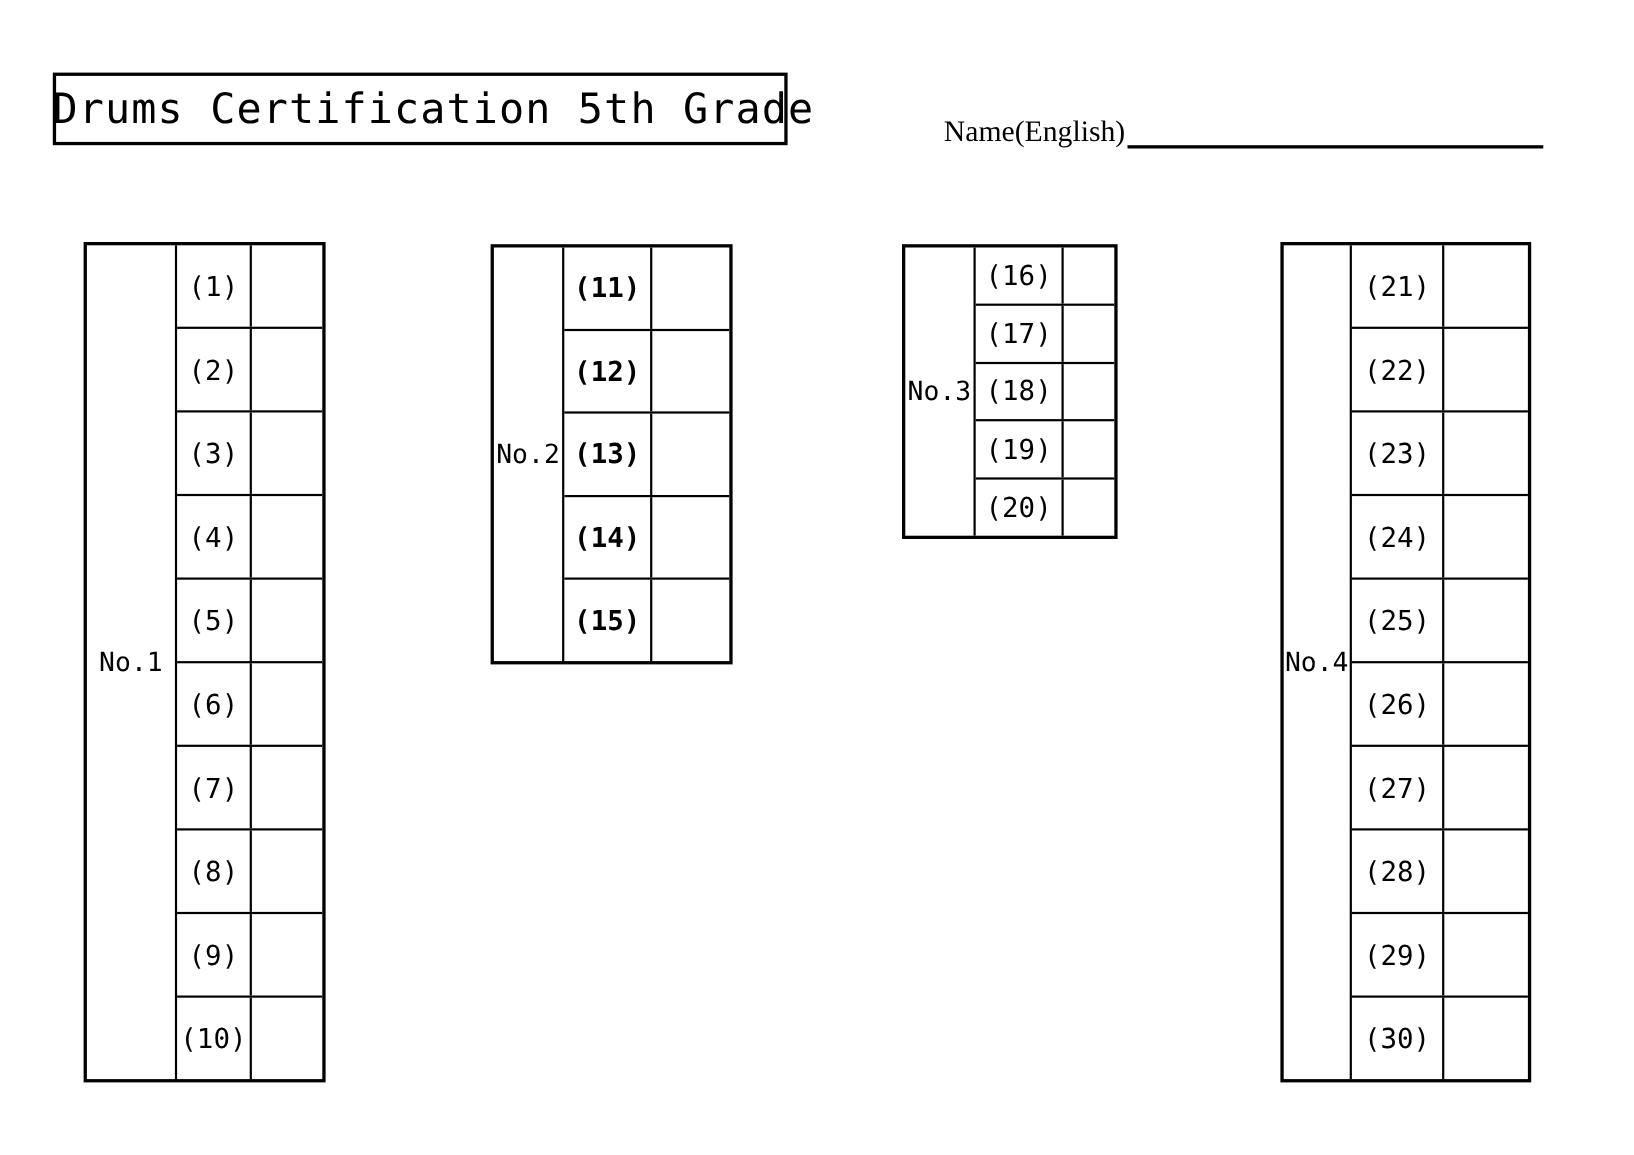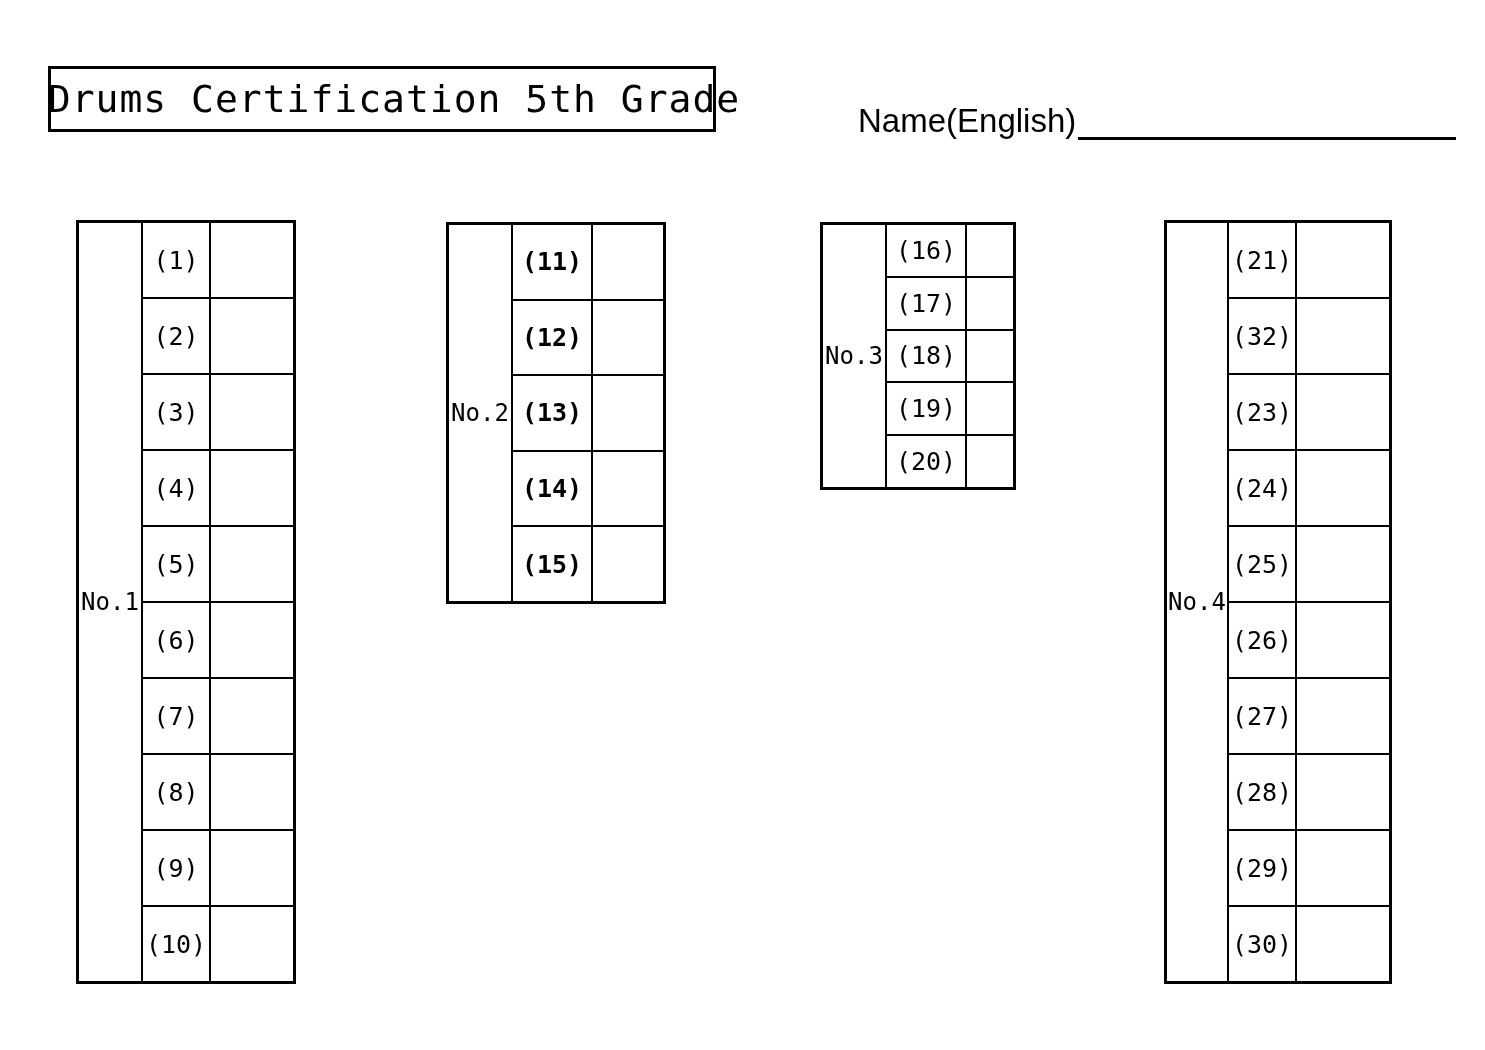--- a/index.html
+++ b/index.html
@@ -39,23 +39,23 @@
 
   
   #name-field {
     position: absolute;
     left: 858px;
     top: 102px;
     display: flex;
     align-items: flex-end;
   }
   #name-label {
-    font-size: 33px;
+    font-size: 27px;
     white-space: nowrap;
-    font-family: Liberation Sans, sans-serif;
+    font-family: Liberation Serif, serif;
   }
   #name-blank {
     width: 378px;
     border-bottom: 3px solid #000;
     height: 30px;
     margin-left: 2px;
   }
 
   
   .block {
@@ -98,34 +98,34 @@
     border-right: 2px solid #000;
     font-family: "DejaVu Sans Mono", monospace;
   }
   .row-answer {
     flex: 1 1 auto;
     box-sizing: border-box;
   }
 
   
   #block-1 { left: 76px;   top: 220px; width: 220px; height: 764px; }
-  #block-1 .block-label { width: 62px; border-radius: 12px; }
+  #block-1 .block-label { width: 80px; border-radius: 12px; }
   #block-1 .row-num { width: 68px; }
 
   #block-2 { left: 446px;  top: 222px; width: 220px; height: 382px; }
   #block-2 .block-label { width: 62px; }
   #block-2 .row-num { width: 80px; font-weight: bold; }
 
   #block-3 { left: 820px;  top: 222px; width: 196px; height: 268px; }
   #block-3 .block-label { width: 62px; }
   #block-3 .row-num { width: 80px; text-align: right; }
 
   #block-4 { left: 1164px; top: 220px; width: 228px; height: 764px; }
   #block-4 .block-label { width: 60px; }
-  #block-4 .row-num { width: 68px; }
+  #block-4 .row-num { width: 84px; }
 </style>
 </head>
 <body>
 
 <div id="title-box">
   <div id="title-text">Drums Certification 5th Grade</div>
 </div>
 
 <div id="name-field">
   <span id="name-label">Name(English)</span>
@@ -231,21 +231,21 @@
 </div>
 
 <div class="block" id="block-4">
   <div class="block-label">No.4</div>
   <div class="rows">
     <div class="row">
       <div class="row-num">(21)</div>
       <div class="row-answer"></div>
     </div>
     <div class="row">
-      <div class="row-num">(32)</div>
+      <div class="row-num">(22)</div>
       <div class="row-answer"></div>
     </div>
     <div class="row">
       <div class="row-num">(23)</div>
       <div class="row-answer"></div>
     </div>
     <div class="row">
       <div class="row-num">(24)</div>
       <div class="row-answer"></div>
     </div>

